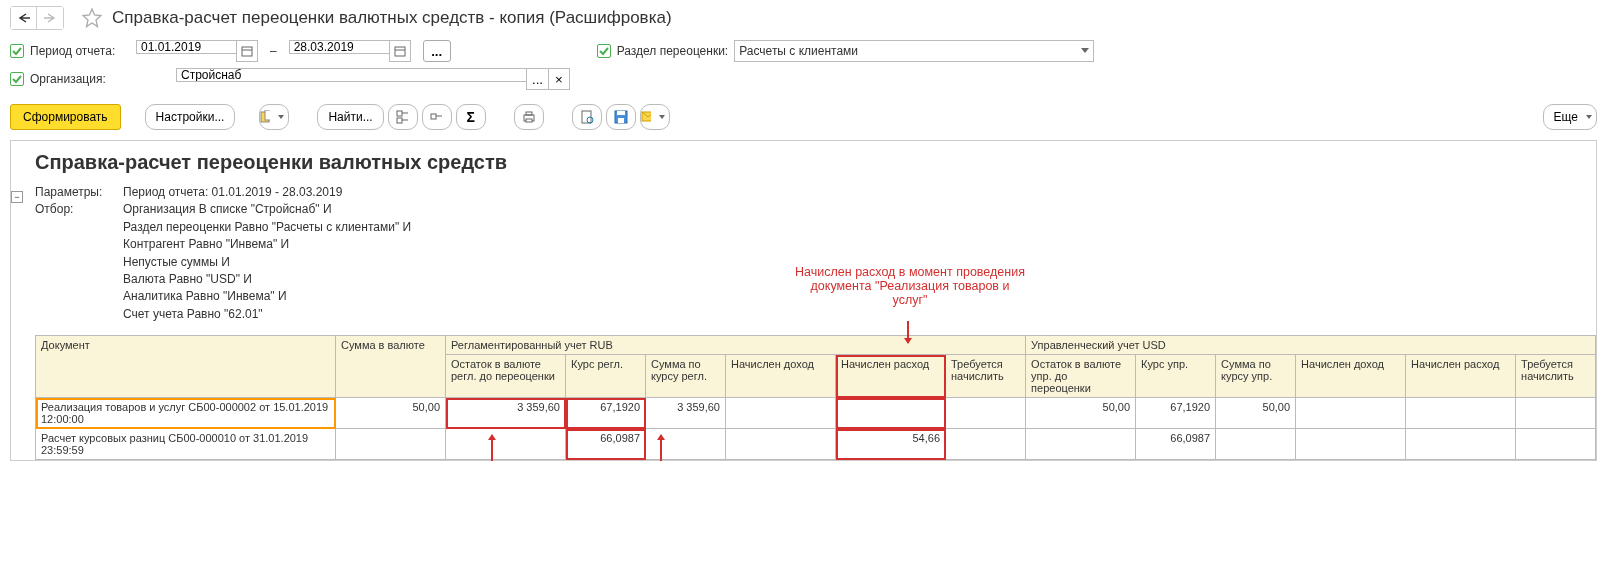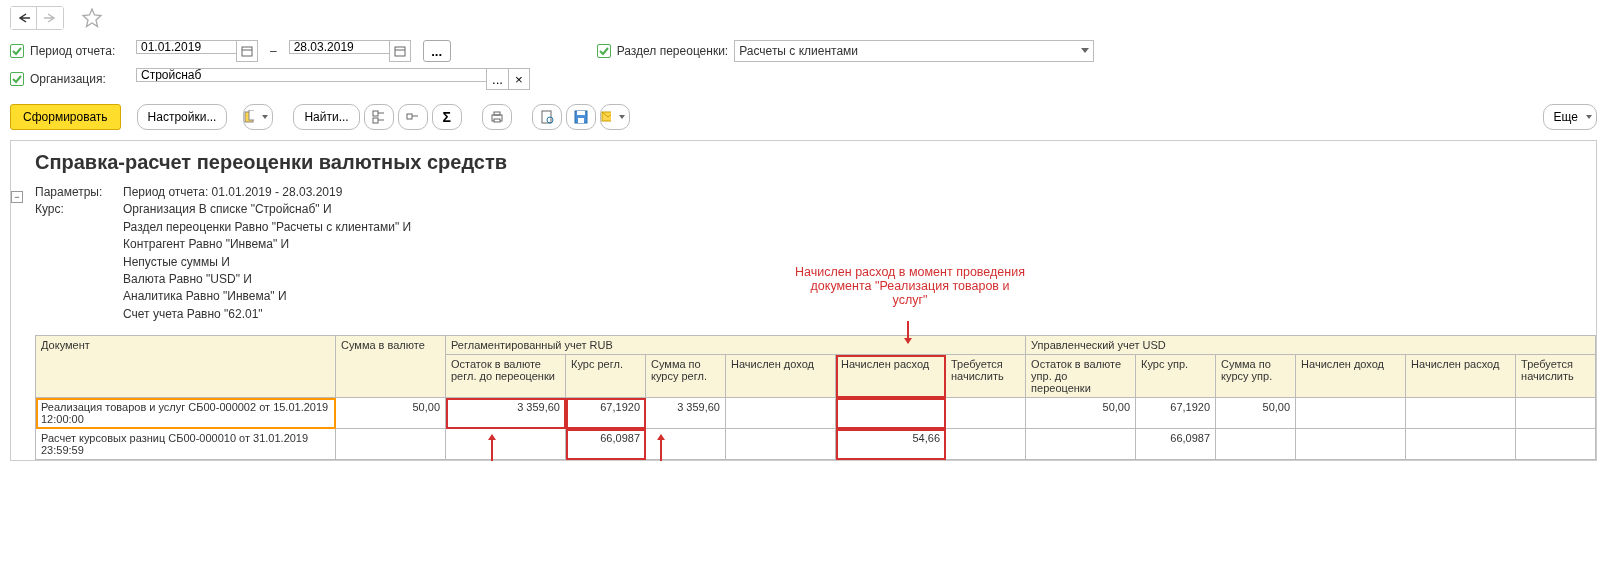--- a/index.html
+++ b/index.html
@@ -22,26 +22,26 @@
   .date-group { display: flex; }
   .date-group .input-box { border-right: none; }
   .date-btn { width: 22px; height: 22px; border: 1px solid #bbb; background: #fff; display: flex; align-items: center; justify-content: center; cursor: pointer; }
   .dash-sep { margin: 0 6px; }
   .ellipsis-btn { width: 28px; height: 22px; border: 1px solid #aaa; border-radius: 3px; background: #fff; cursor: pointer; font-weight: bold; margin-left: 6px; }
 
   .section-select { display: flex; align-items: center; gap: 6px; margin-left: 140px; }
   .select-box { width: 360px; border: 1px solid #bbb; height: 22px; padding: 0 4px; background: #fff; display: flex; align-items: center; justify-content: space-between; cursor: pointer; }
 
   .org-input { width: 350px; }
-  .org-group { display: flex; }
+  .org-group { display: flex; margin-left: 40px; }
   .org-group .input-box { border-right: none; }
   .org-btn { width: 22px; height: 22px; border: 1px solid #bbb; background: #fff; display: flex; align-items: center; justify-content: center; cursor: pointer; }
   .org-btn:not(:last-child){ border-right:none;}
 
-  .toolbar { display: flex; align-items: flex-start; gap: 16px; padding: 6px 10px; margin-top: 4px; }
+  .toolbar { display: flex; align-items: flex-start; gap: 24px; padding: 6px 10px; margin-top: 4px; }
   .btn-primary { background: #ffdd2d; border: 1px solid #d4a800; height: 26px; padding: 0 12px; font-size: 12px; cursor: pointer; border-radius: 3px; }
   .btn { background: #fff; border: 1px solid #bbb; height: 26px; padding: 0 10px; font-size: 12px; cursor: pointer; border-radius: 10px; display: flex; align-items: center; gap: 4px; }
   .btn.icon-only { padding: 0; width: 30px; justify-content: center; }
   .btn.with-dd { padding-right: 18px; position: relative; }
   .dd-caret { position: absolute; right: 4px; top: 50%; transform: translateY(-50%); width: 0; height: 0; border-left: 3px solid transparent; border-right: 3px solid transparent; border-top: 4px solid #666; }
   .btn-group { display: flex; gap: 4px; }
   .sep-block { margin-left: 4px; }
   .more-btn { margin-left: auto; }
 
   .report-area { position: relative; margin: 4px 10px 0 ; border: 1px solid #ccc; }
@@ -89,20 +89,21 @@
     </button>
     <button class="nav-btn">
       <svg width="14" height="12">
           <path d="M5 2 L11 6 L5 10 M11 6 H1" stroke="#bbb" stroke-width="1.5" fill="none"></path>
         </svg>
     </button>
   </div>
   <svg class="star-icon">
       <path d="M10 1 L12.5 7 L19 7.5 L14 12 L15.5 18.5 L10 15 L4.5 18.5 L6 12 L1 7.5 L7.5 7 Z" fill="none" stroke="#aaa" stroke-width="1.3"></path>
     </svg>
+  <div class="page-title">Справка-расчет переоценки валютных средств - копия (Расшифровка)</div>
 </div>
 
 <div class="params">
   <div class="param-row">
     <span class="chk">
         <svg>
           <path d="M1 5 L4 8 L9 2" stroke="#4caf50" stroke-width="2" fill="none"></path>
         </svg>
       </span>
     <span class="param-label">Период отчета:</span>
@@ -230,21 +231,21 @@
 <div class="report-area">
   <div class="collapse-handle">−</div>
   <div class="report-inner">
     <div class="report-title">Справка-расчет переоценки валютных средств</div>
     <div class="report-params">
       <div class="rp-row">
         <div class="rp-label">Параметры:</div>
         <div class="rp-val">Период отчета: 01.01.2019 - 28.03.2019</div>
       </div>
       <div class="rp-row">
-        <div class="rp-label">Курс:</div>
+        <div class="rp-label">Отбор:</div>
         <div class="rp-filters" id="filters">
             <div>Организация В списке "Стройснаб" И</div>
             <div>Раздел переоценки Равно "Расчеты с клиентами" И</div>
             <div>Контрагент Равно "Инвема" И</div>
             <div>Непустые суммы И</div>
             <div>Валюта Равно "USD" И</div>
             <div>Аналитика Равно "Инвема" И</div>
             <div>Счет учета Равно "62.01"</div>
           </div>
       </div>

